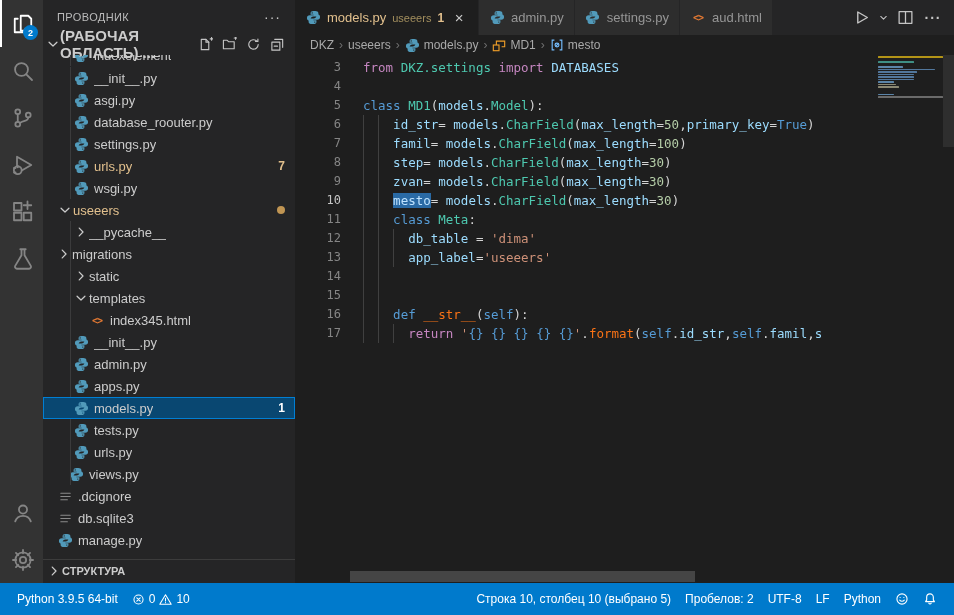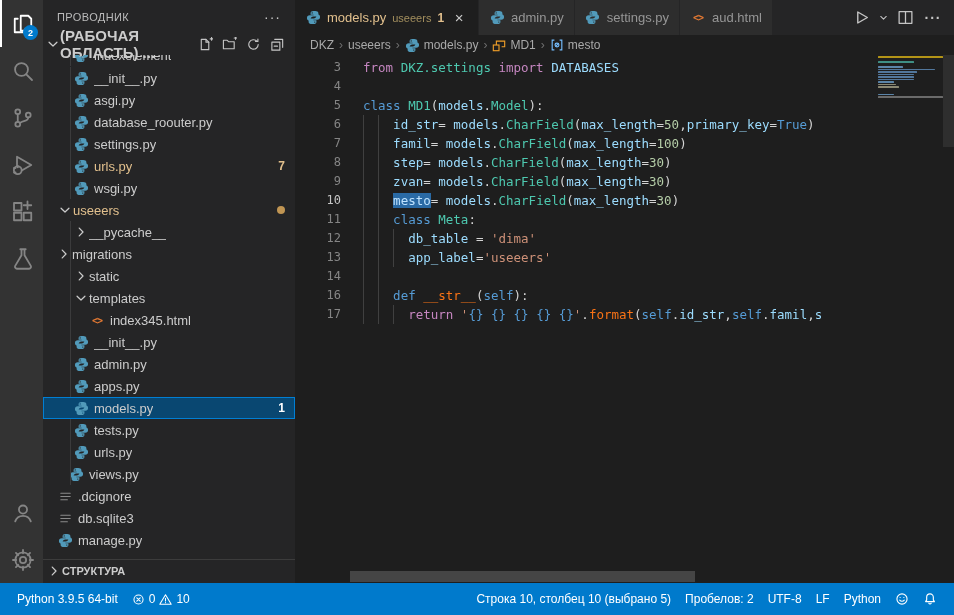--- a/index.html
+++ b/index.html
@@ -543,20 +543,21 @@
             <div class="cline"><span class="gut">5</span><span class="ltxt"><span class="b">class </span><span class="t">MD1</span><span class="p">(</span><span class="v">models</span><span class="p">.</span><span class="t">Model</span><span class="p">):</span></span></div>
             <div class="cline"><span class="gut">6</span><span class="ltxt"><span class="iguide" style="left:0ch"></span><span class="iguide" style="left:2ch"></span><span class="p">    </span><span class="v">id_str</span><span class="p">= </span><span class="v">models</span><span class="p">.</span><span class="t">CharField</span><span class="p">(</span><span class="v">max_length</span><span class="p">=</span><span class="n">50</span><span class="p">,</span><span class="v">primary_key</span><span class="p">=</span><span class="b">True</span><span class="p">)</span></span></div>
             <div class="cline"><span class="gut">7</span><span class="ltxt"><span class="iguide" style="left:0ch"></span><span class="iguide" style="left:2ch"></span><span class="p">    </span><span class="v">famil</span><span class="p">= </span><span class="v">models</span><span class="p">.</span><span class="t">CharField</span><span class="p">(</span><span class="v">max_length</span><span class="p">=</span><span class="n">100</span><span class="p">)</span></span></div>
             <div class="cline"><span class="gut">8</span><span class="ltxt"><span class="iguide" style="left:0ch"></span><span class="iguide" style="left:2ch"></span><span class="p">    </span><span class="v">step</span><span class="p">= </span><span class="v">models</span><span class="p">.</span><span class="t">CharField</span><span class="p">(</span><span class="v">max_length</span><span class="p">=</span><span class="n">30</span><span class="p">)</span></span></div>
             <div class="cline"><span class="gut">9</span><span class="ltxt"><span class="iguide" style="left:0ch"></span><span class="iguide" style="left:2ch"></span><span class="p">    </span><span class="v">zvan</span><span class="p">= </span><span class="v">models</span><span class="p">.</span><span class="t">CharField</span><span class="p">(</span><span class="v">max_length</span><span class="p">=</span><span class="n">30</span><span class="p">)</span></span></div>
             <div class="cline"><span class="gut cur">10</span><span class="ltxt"><span class="iguide" style="left:0ch"></span><span class="iguide" style="left:2ch"></span><span class="p">    </span><span class="v selword">mesto</span><span class="p">= </span><span class="v">models</span><span class="p">.</span><span class="t">CharField</span><span class="p">(</span><span class="v">max_length</span><span class="p">=</span><span class="n">30</span><span class="p">)</span></span></div>
             <div class="cline"><span class="gut">11</span><span class="ltxt"><span class="iguide" style="left:0ch"></span><span class="iguide" style="left:2ch"></span><span class="p">    </span><span class="b">class </span><span class="t">Meta</span><span class="p">:</span></span></div>
             <div class="cline"><span class="gut">12</span><span class="ltxt"><span class="iguide" style="left:0ch"></span><span class="iguide" style="left:2ch"></span><span class="iguide" style="left:4ch"></span><span class="p">      </span><span class="v">db_table</span><span class="p"> = </span><span class="s">'dima'</span></span></div>
             <div class="cline"><span class="gut">13</span><span class="ltxt"><span class="iguide" style="left:0ch"></span><span class="iguide" style="left:2ch"></span><span class="iguide" style="left:4ch"></span><span class="p">      </span><span class="v">app_label</span><span class="p">=</span><span class="s">'useeers'</span></span></div>
             <div class="cline"><span class="gut">14</span><span class="ltxt"><span class="iguide" style="left:0ch"></span><span class="iguide" style="left:2ch"></span></span></div>
+            <div class="cline"><span class="gut">15</span><span class="ltxt"><span class="iguide" style="left:0ch"></span><span class="iguide" style="left:2ch"></span></span></div>
             <div class="cline"><span class="gut">16</span><span class="ltxt"><span class="iguide" style="left:0ch"></span><span class="iguide" style="left:2ch"></span><span class="p">    </span><span class="b">def </span><span class="f">__str__</span><span class="p">(</span><span class="b">self</span><span class="p">):</span></span></div>
             <div class="cline"><span class="gut">17</span><span class="ltxt"><span class="iguide" style="left:0ch"></span><span class="iguide" style="left:2ch"></span><span class="iguide" style="left:4ch"></span><span class="p">      </span><span class="k">return </span><span class="s">'</span><span class="e">{}</span><span class="s"> </span><span class="e">{}</span><span class="s"> </span><span class="e">{}</span><span class="s"> </span><span class="e">{}</span><span class="s"> </span><span class="e">{}</span><span class="s">'</span><span class="p">.</span><span class="f">format</span><span class="p">(</span><span class="b">self</span><span class="p">.</span><span class="v">id_str</span><span class="p">,</span><span class="b">self</span><span class="p">.</span><span class="v">famil</span><span class="p">,</span><span class="v">s</span></span></div>
           </div>
         <div class="minimap" id="minimap">
             <div class="mrow">
               <div class="mbar" style="width:100%;background:#b39417"></div>
             </div>
             <div class="mrow"></div>
             <div class="mrow">
               <div class="mbar" style="width:55%;background:#3f8f85"></div>

